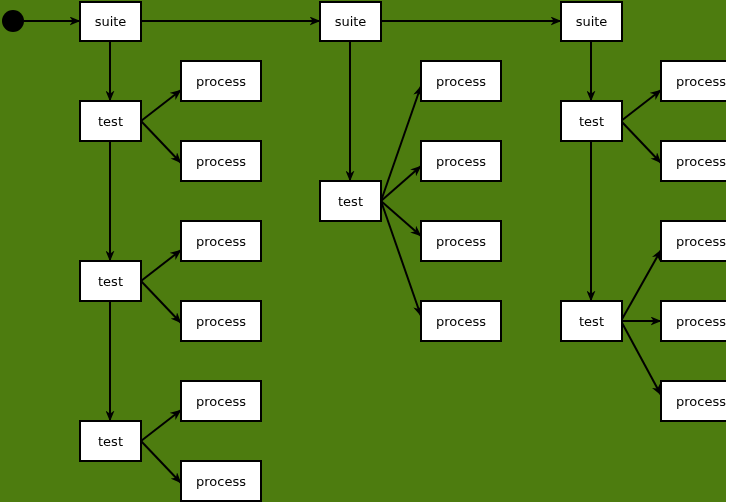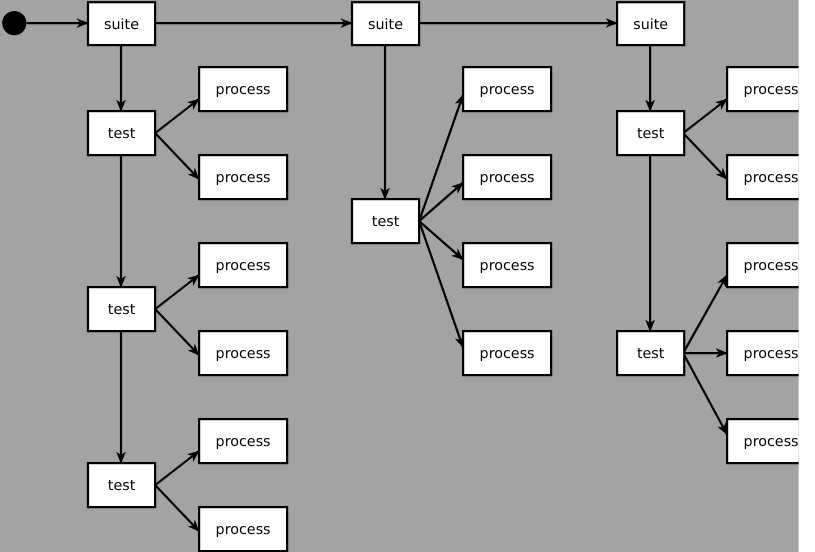--- a/index.html
+++ b/index.html
@@ -7,21 +7,21 @@
     padding: 0;
     background: #ffffff;
   }
   body {
     font-family: "DejaVu Sans", sans-serif;
   }
   #diagram-root {
     position: relative;
     width: 726px;
     height: 502px;
-    background: #a3a3a3;
+    background: #4d7c0f;
     overflow: hidden;
   }
   svg#flow {
     display: block;
     width: 741px;
     height: 502px;
   }
   .node-rect {
     fill: #ffffff;
     stroke: #000000;

